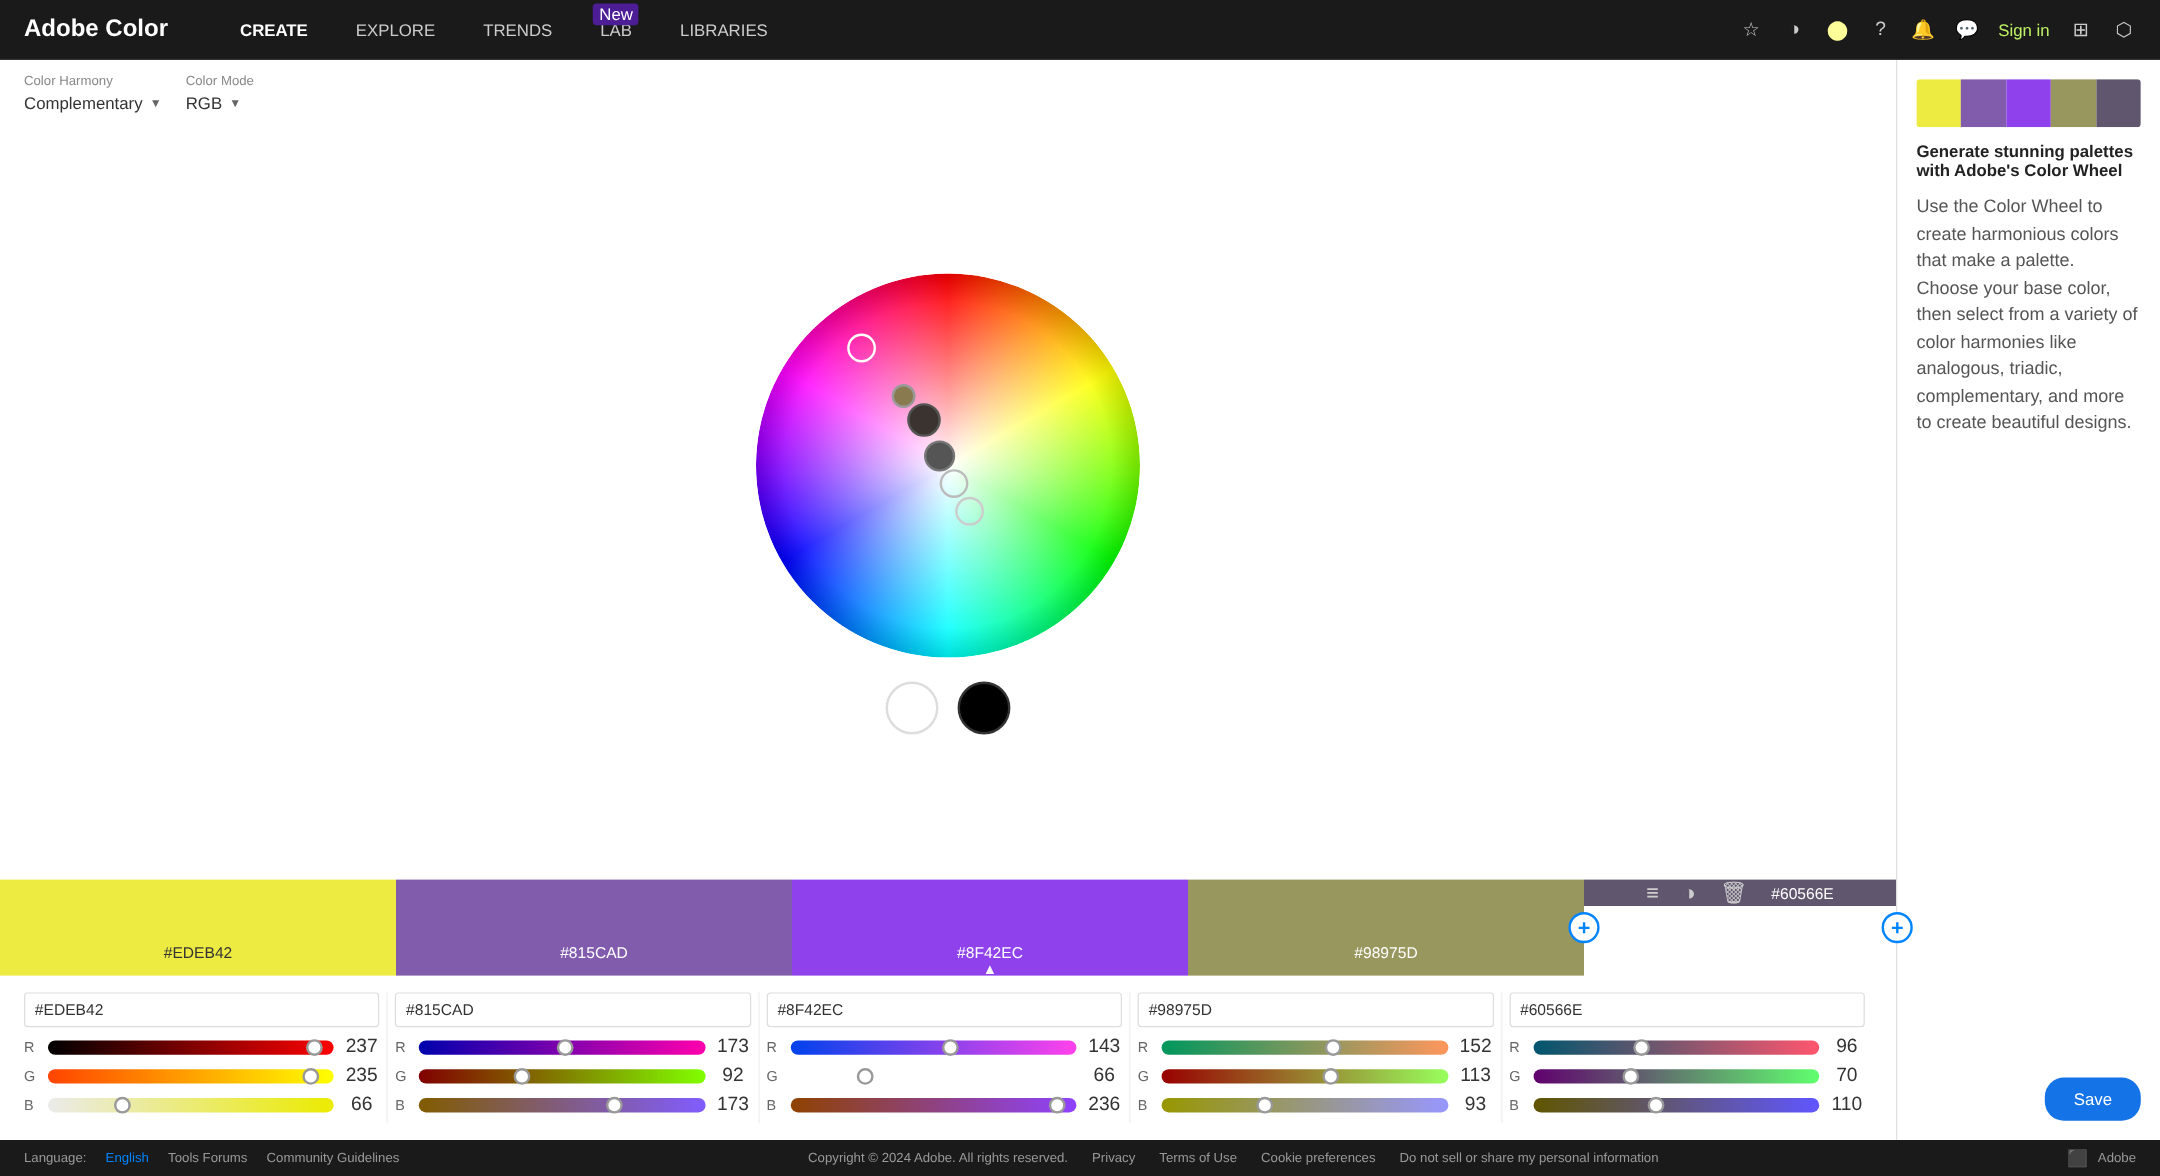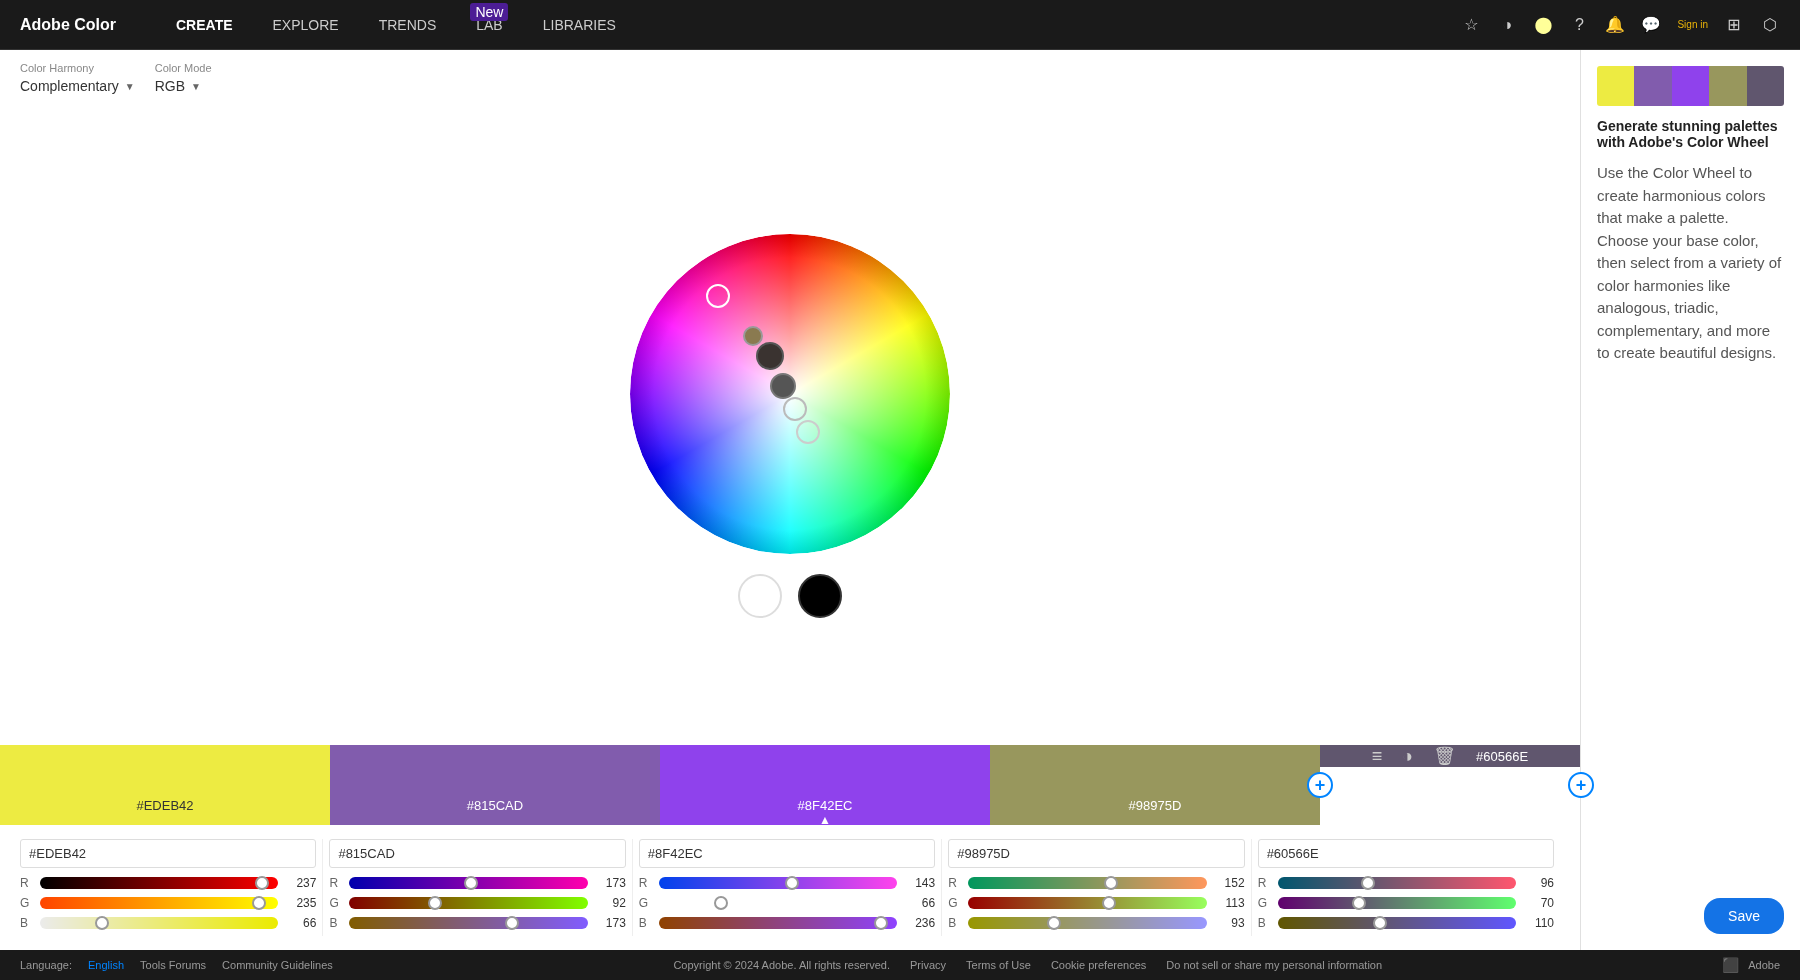--- a/index.html
+++ b/index.html
@@ -8,21 +8,21 @@
     
     .top-nav {
       background: #1a1a1a;
       height: 50px;
       display: flex;
       align-items: center;
       padding: 0 20px;
       border-bottom: 1px solid #333;
     }
     .nav-logo {
-      font-size: 16px;
+      font-size: 20px;
       font-weight: bold;
       color: #fff;
       margin-right: 60px;
       white-space: nowrap;
     }
     .nav-items {
       display: flex;
       align-items: center;
       gap: 40px;
       flex: 1;
@@ -60,22 +60,22 @@
       width: 20px;
       height: 20px;
       display: flex;
       align-items: center;
       justify-content: center;
       cursor: pointer;
       color: #ccc;
       font-size: 16px;
     }
     .nav-signin {
-      color: #eab308;
-      font-size: 10px;
+      color: #bef264;
+      font-size: 14px;
       cursor: pointer;
     }
 
     
     .main-container {
       display: flex;
       height: calc(980px - 50px - 30px);
     }
 
     
@@ -308,24 +308,24 @@
       width: 14px;
       height: 14px;
       border-radius: 50%;
       background: #fff;
       border: 2px solid #999;
       top: -1px;
       transform: translateX(-50%);
       cursor: pointer;
     }
     .slider-value {
-      font-size: 12px;
+      font-size: 16px;
       color: #333;
       width: 30px;
-      text-align: right;
+      text-align: center;
     }
 
     
     .right-panel {
       width: 220px;
       background: #fff;
       color: #333;
       padding: 16px;
       border-left: 1px solid #e0e0e0;
       display: flex;

